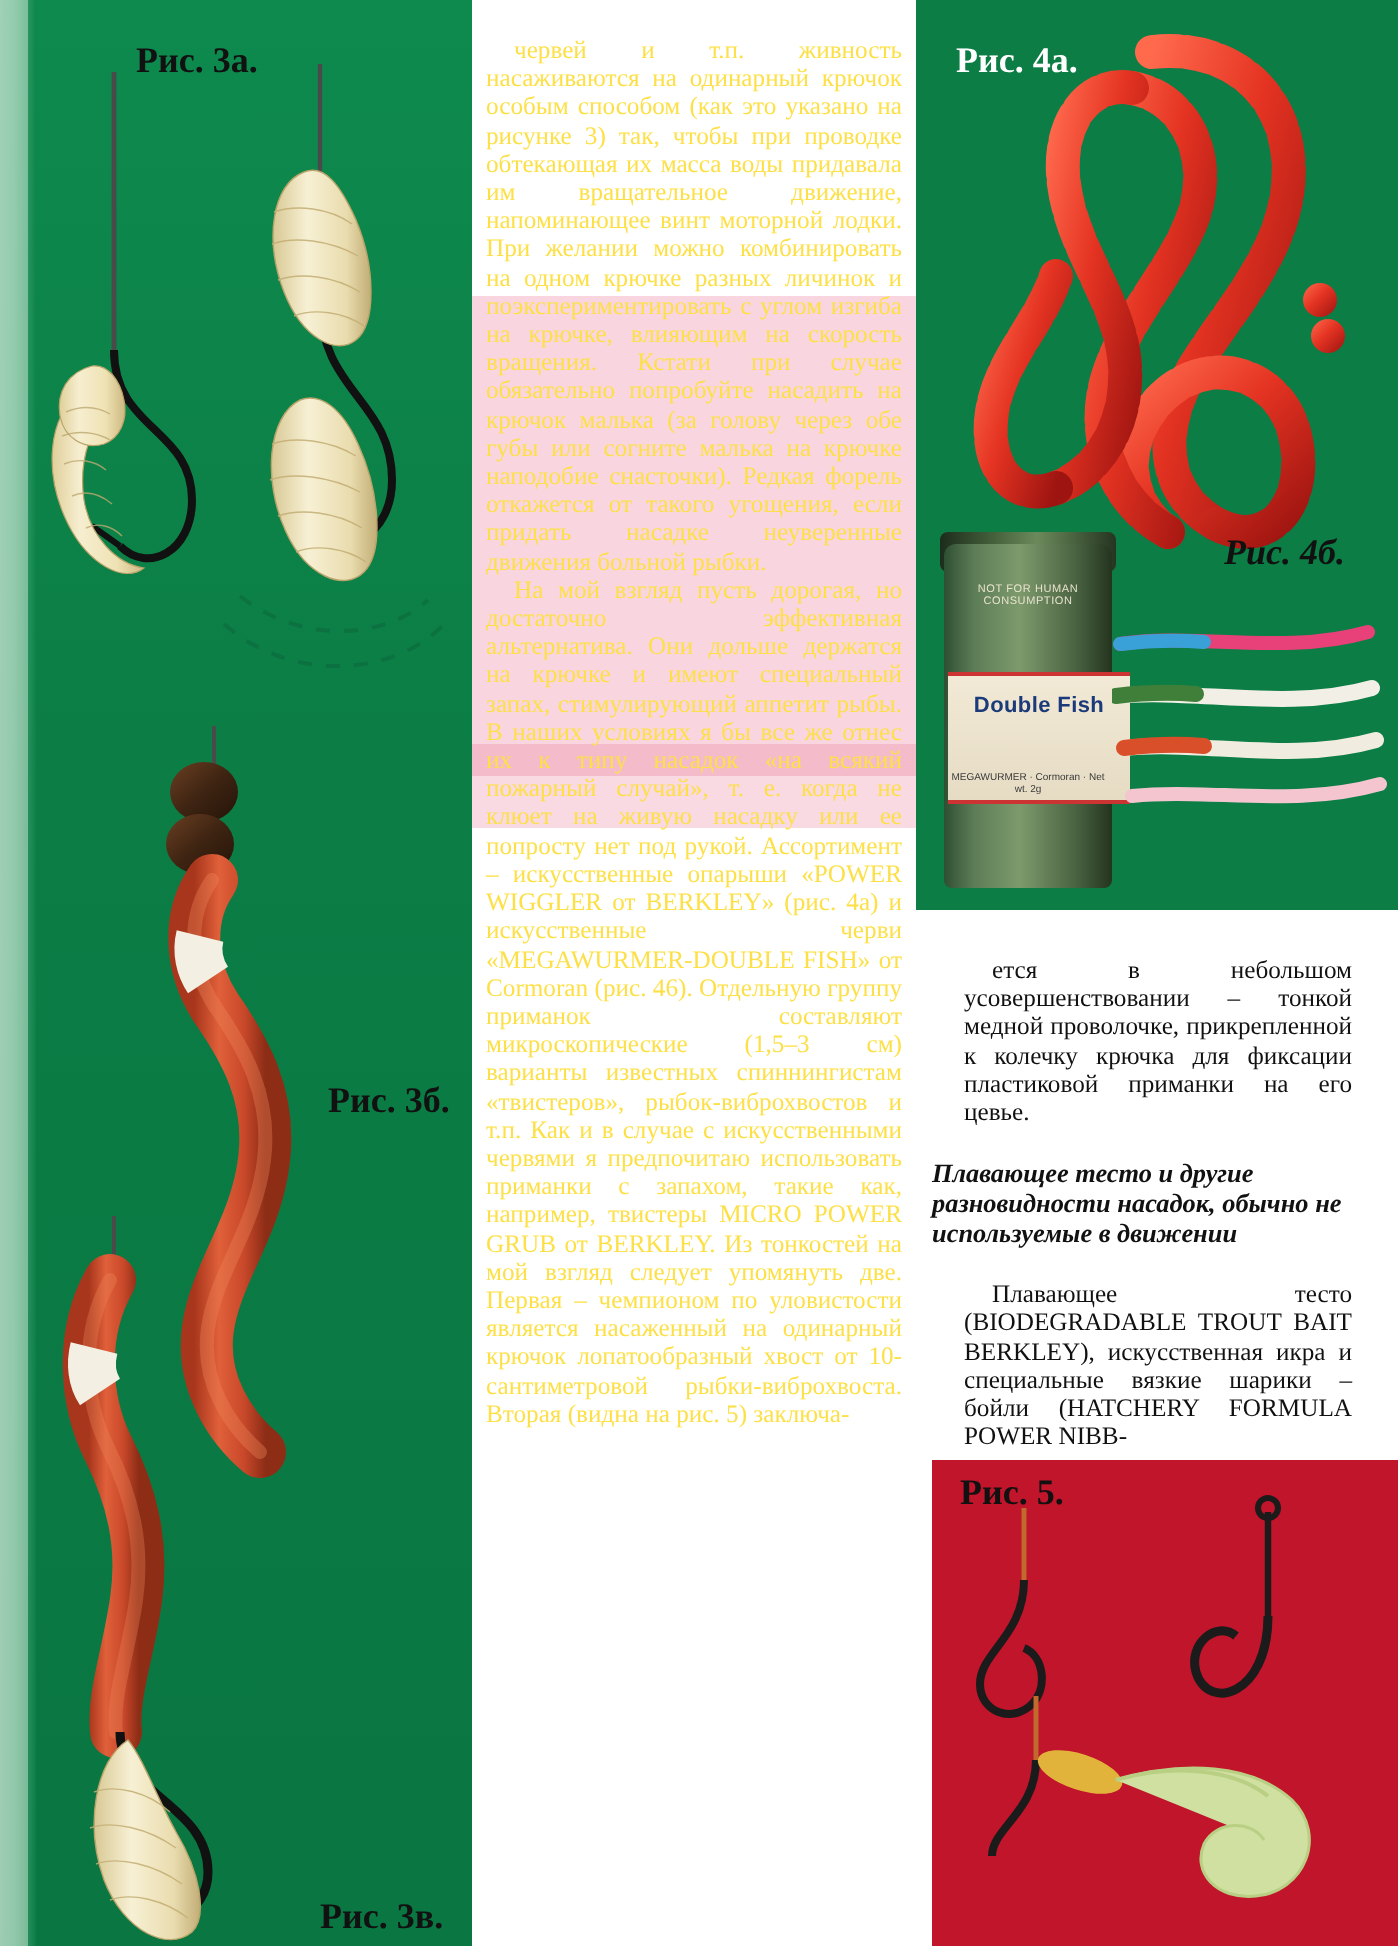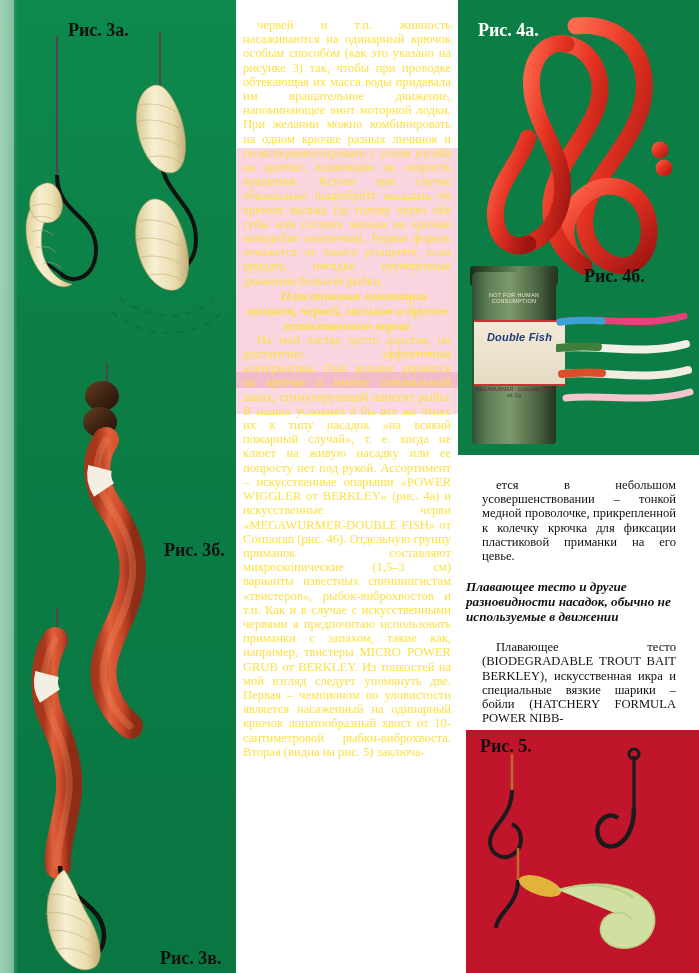--- a/index.html
+++ b/index.html
@@ -104,23 +104,23 @@
     position:absolute;left:472px;top:272px;width:84px;height:172px;
     background:linear-gradient(90deg,#2f4f33 0%,#5d7d57 18%,#7d9a6c 45%,#47603f 80%,#24341f 100%);
     border-radius:6px 6px 4px 4px;
   }
   .jar-lid{
     position:absolute;left:470px;top:266px;width:88px;height:20px;
     background:linear-gradient(90deg,#1d2c1b 0%,#44603b 30%,#6b8a5b 55%,#253521 100%);
     border-radius:4px;
   }
   .jar-label{
-    position:absolute;left:474px;top:320px;width:91px;height:62px;
+    position:absolute;left:474px;top:336px;width:91px;height:62px;
     background:linear-gradient(180deg,#f2e9d6 0%,#e6dcc4 100%);
-    border-top:2px solid #c33;border-bottom:2px solid #c33;font-style:italic;
+    border-top:2px solid #c33;border-bottom:2px solid #c33;
   }
   .jar-label .t1{
     font-size:11px;font-weight:bold;color:#1a3a7a;text-align:center;
     font-family:"Liberation Sans", sans-serif;margin-top:9px;letter-spacing:.2px;
   }
   .jar-top-text{
     position:absolute;left:472px;top:292px;width:84px;text-align:center;
     font-size:5.5px;color:#e9e3cf;font-family:"Liberation Sans", sans-serif;
     letter-spacing:.3px;
   }
@@ -241,21 +241,20 @@
 
   <div class="cap" style="left:68px;top:20px;">Рис. 3а.</div>
   <div class="cap" style="left:164px;top:540px;text-align:right;">Рис. 3б.</div>
   <div class="cap" style="left:160px;top:948px;">Рис. 3в.</div>
 
   <div class="pink-strip"></div>
   <div class="pink-strip2"></div>
 
   <div class="col-text">
     <p>червей и т.п. живность насаживаются на одинарный крючок особым способом (как это указано на рисунке 3) так, чтобы при проводке обтекающая их масса воды придавала им вращательное движение, напоминающее винт моторной лодки. При желании можно комбинировать на одном крючке разных личинок и поэкспериментировать с углом изгиба на крючке, влияющим на скорость вращения. Кстати при случае обязательно попробуйте насадить на крючок малька (за голову через обе губы или согните малька на крючке наподобие снасточки). Редкая форель откажется от такого угощения, если придать насадке неуверенные движения больной рыбки.</p>
-    <p class="subhead">Пластиковые имитации личинок, червей, мальков и другого естественного корма</p>
     <p>На мой взгляд пусть дорогая, но достаточно эффективная альтернатива. Они дольше держатся на крючке и имеют специальный запах, стимулирующий аппетит рыбы. В наших условиях я бы все же отнес их к типу насадок «на всякий пожарный случай», т. е. когда не клюет на живую насадку или ее попросту нет под рукой. Ассортимент – искусственные опарыши «POWER WIGGLER от BERKLEY» (рис. 4а) и искусственные черви «MEGAWURMER-DOUBLE FISH» от Cormoran (рис. 46). Отдельную группу приманок составляют микроскопические (1,5–3 см) варианты известных спиннингистам «твистеров», рыбок-виброхвостов и т.п. Как и в случае с искусственными червями я предпочитаю использовать приманки с запахом, такие как, например, твистеры MICRO POWER GRUB от BERKLEY. Из тонкостей на мой взгляд следует упомянуть две. Первая – чемпионом по уловистости является насаженный на одинарный крючок лопатообразный хвост от 10-сантиметровой рыбки-виброхвоста. Вторая (видна на рис. 5) заключа-</p>
   </div>
 
   <svg width="241" height="455" style="position:absolute;left:458px;top:0;">
     <defs>
       <linearGradient id="bead" x1="0" y1="0" x2="1" y2="1">
         <stop offset="0%" stop-color="#ff6a4d"></stop>
         <stop offset="45%" stop-color="#e43322"></stop>
         <stop offset="100%" stop-color="#9d1410"></stop>
       </linearGradient>
@@ -271,21 +270,21 @@
       <path d="M108,44 C86,40 70,62 74,92 C78,124 100,148 104,178
                C108,210 92,236 70,244"></path>
       <path d="M70,244 C48,252 34,232 38,206 C42,180 62,162 70,138"></path>
     </g>
 
     <circle cx="202" cy="150" r="8.5" fill="url(#bead)"></circle>
     <circle cx="206" cy="168" r="8.5" fill="url(#bead)"></circle>
   </svg>
 
   <div class="cap cap-white" style="left:478px;top:20px;">Рис. 4а.</div>
-  <div class="cap" style="left:584px;top:266px;">Рис. 4б.</div>
+  <div class="cap" style="left:612px;top:266px;font-style:italic;">Рис. 4б.</div>
 
   <div class="jar-lid"></div>
   <div class="jar"></div>
   <div class="jar-top-text">NOT FOR HUMAN CONSUMPTION</div>
   <div class="jar-label">
     <div class="t1">Double Fish</div>
   </div>
   <div class="jar-bot-text">MEGAWURMER · Cormoran · Net wt. 2g</div>
 
   <svg width="140" height="130" style="position:absolute;left:556px;top:300px;">

